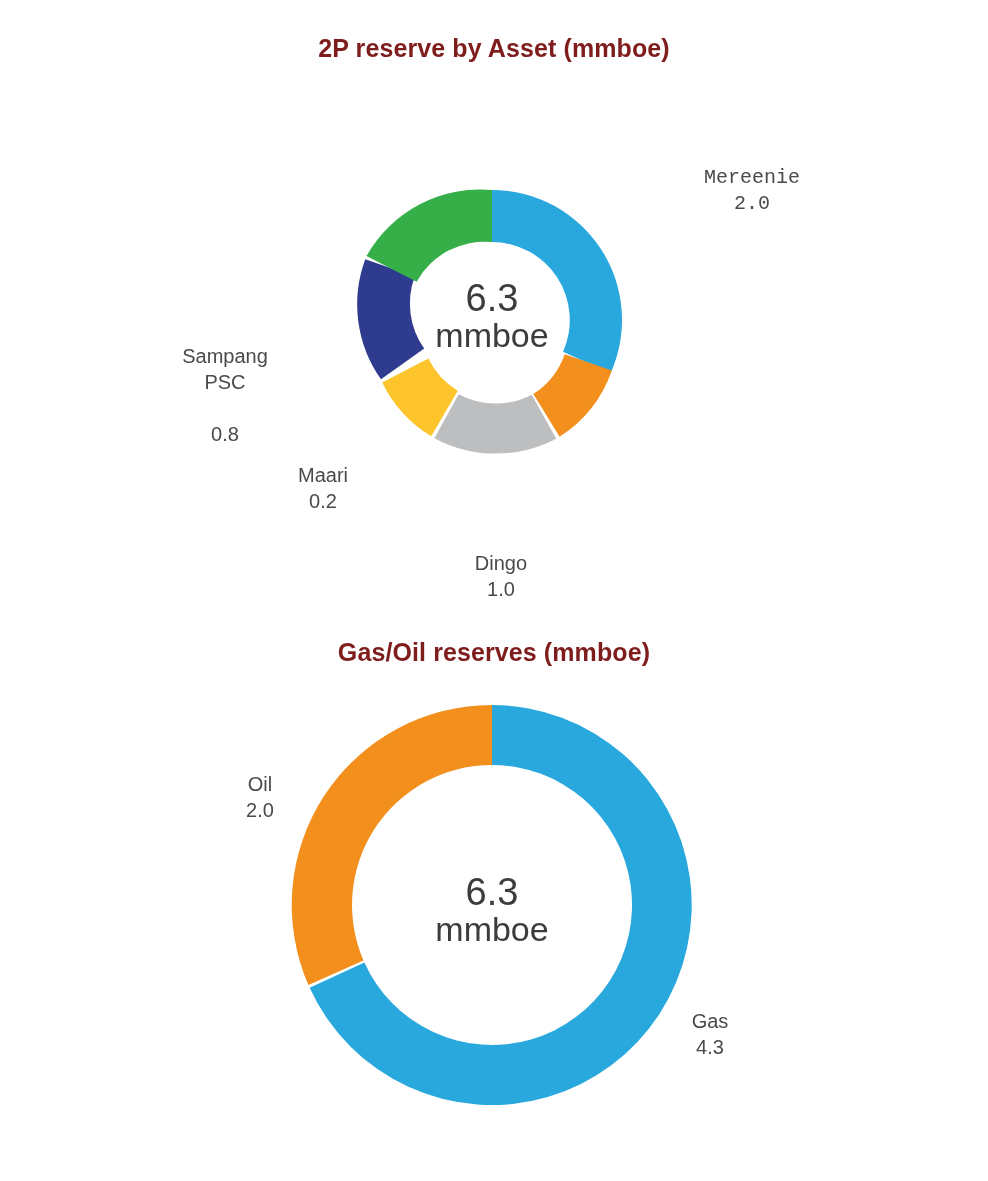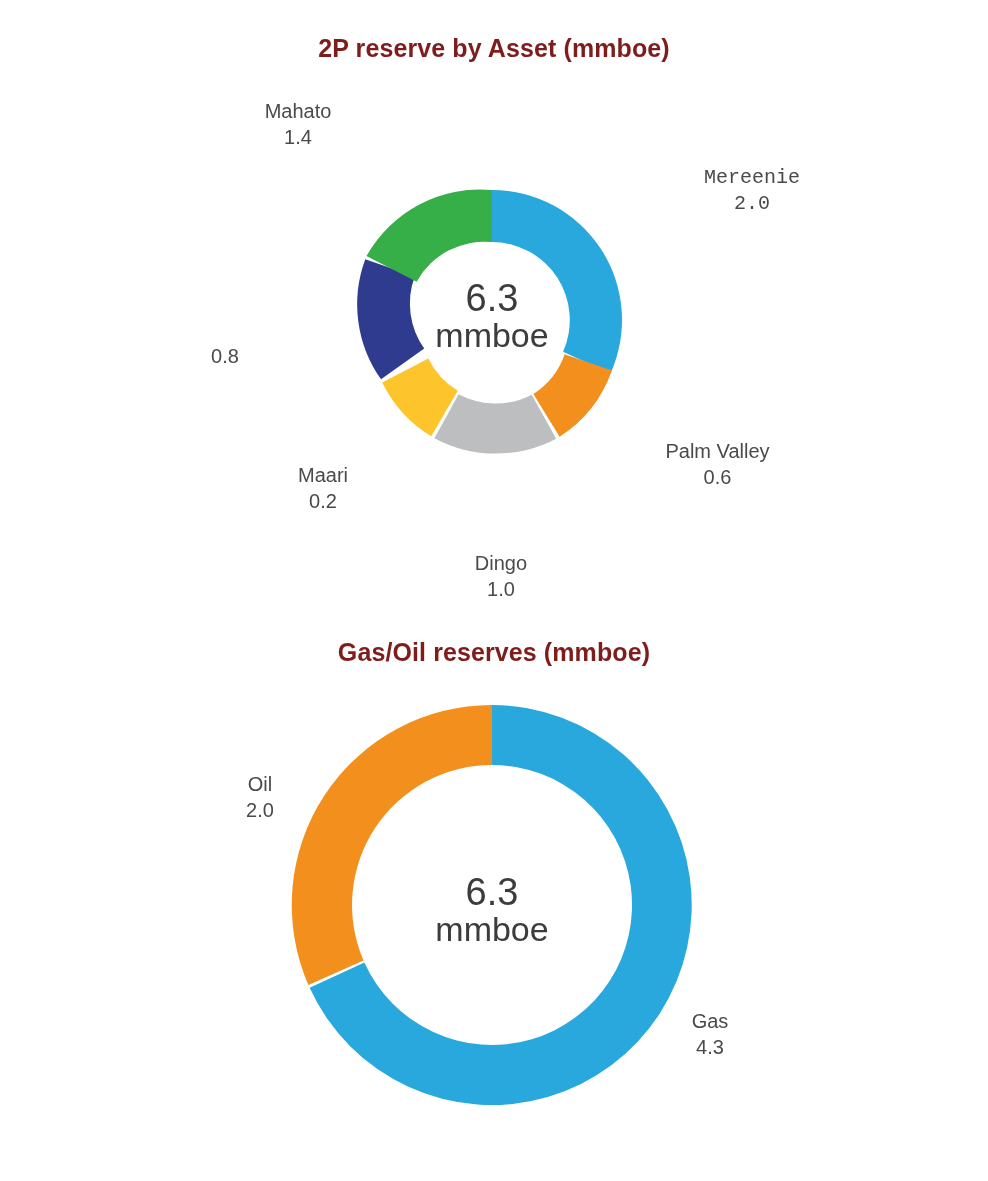--- a/index.html
+++ b/index.html
@@ -78,46 +78,40 @@
     <path fill="#FDC42B" d="M 431.28 436.37 A 130 130 0 0 1 382.22 382.46 L 428.33 358.48 A 78 78 0 0 0 457.77 390.82 Z"></path>
 
     <path fill="#2E3B8F" d="M 381.02 379.35 A 130 130 0 0 1 365.27 259.13 L 414.76 276.48 A 78 78 0 0 0 424.21 348.61 Z"></path>
 
     <path fill="#36AF49" d="M 366.44 256.06 A 130 130 0 0 1 492 190 L 492 242 A 78 78 0 0 0 416.62 281.64 Z"></path>
 
     <text class="center-val" x="492" y="311">6.3</text>
     <text class="center-unit" x="492" y="347">mmboe</text>
   </svg>
 
-  <div class="slice-label ta-c" style="left:218px; top:98px; width:160px;">
-    <span class="lab-name">Mahato</span>
-    <span class="lab-val">1.4</span>
-  </div>
 
   <div class="slice-label ta-c" style="left:672px; top:165px; width:160px;font-family:Liberation Mono, monospace;">
     <span class="lab-name">Mereenie</span>
     <span class="lab-val">2.0</span>
   </div>
 
-  <div class="slice-label ta-c" style="left:630px; top:438px; width:175px;">
-    <span class="lab-name">Palm Valley</span>
-    <span class="lab-val">0.6</span>
-  </div>
 
   <div class="slice-label ta-c" style="left:421px; top:550px; width:160px;">
     <span class="lab-name">Dingo</span>
     <span class="lab-val">1.0</span>
   </div>
 
   <div class="slice-label ta-c" style="left:243px; top:462px; width:160px;">
     <span class="lab-name">Maari</span>
     <span class="lab-val">0.2</span>
   </div>
 
   <div class="slice-label ta-c" style="left:145px; top:317px; width:160px; white-space:pre-line;">
+    <span class="lab-name">Sampang
+PSC</span>
     <span class="lab-val">0.8</span>
   </div>
 
 </div>
 
 <div class="chart-block" style="top:600px;height:581px;">
 
   <div class="chart-title" style="top:38px;">Gas/Oil reserves (mmboe)</div>
 
   <svg class="donut-svg" width="988" height="581" viewBox="0 0 988 581">

